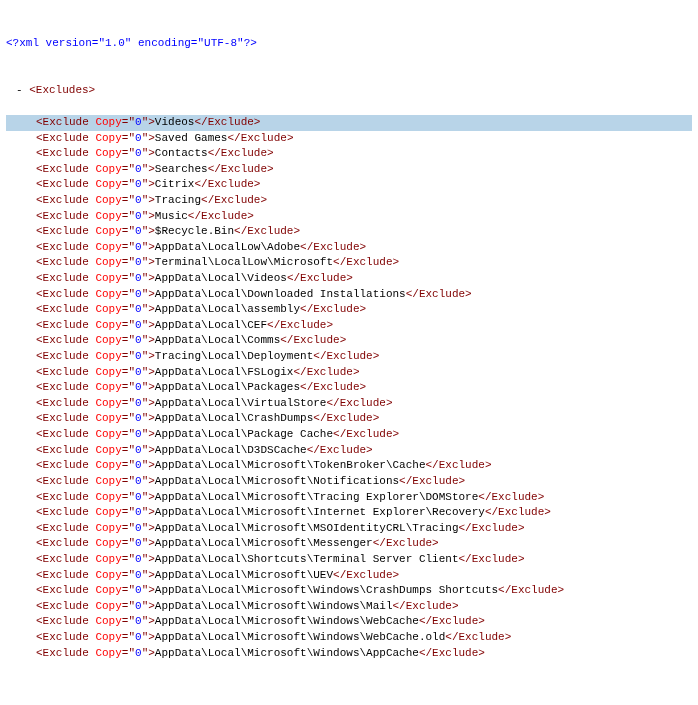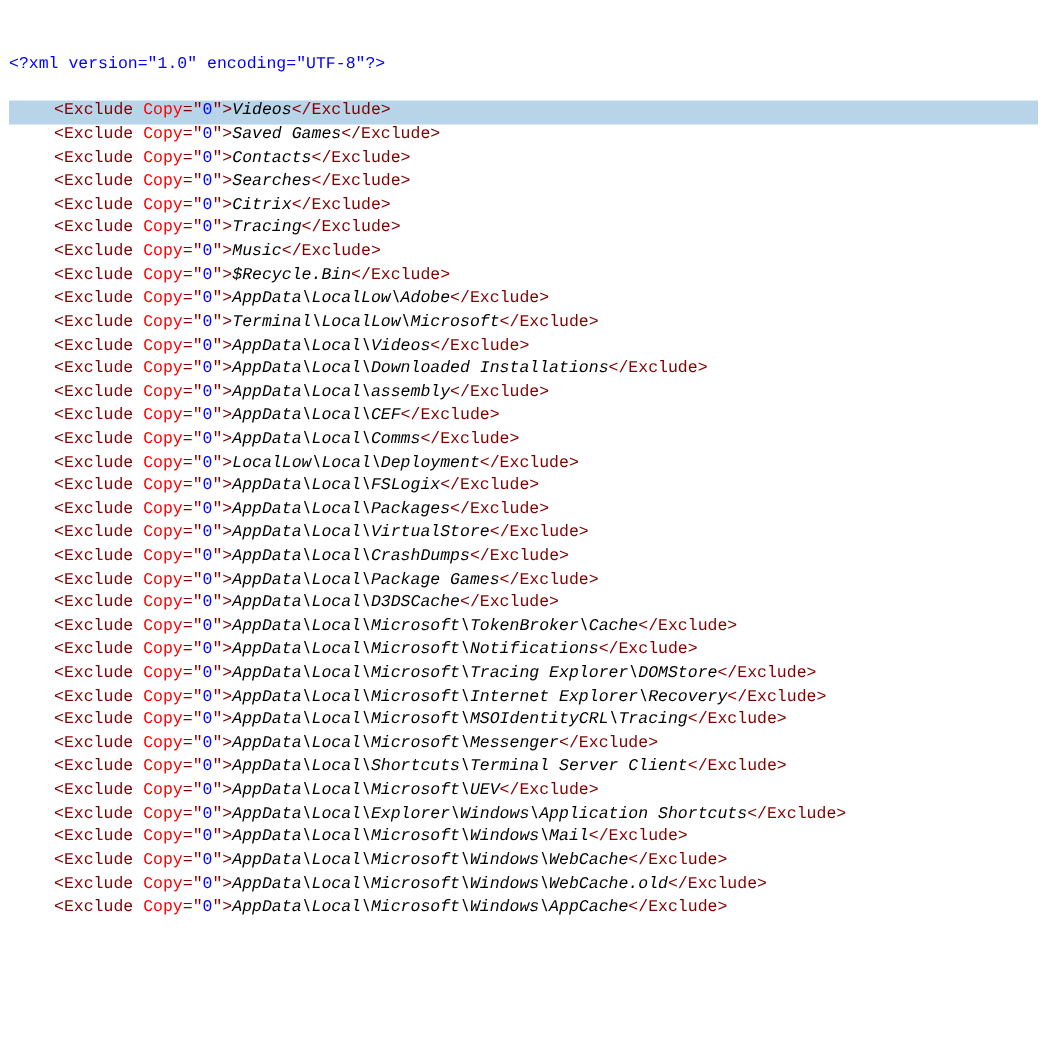--- a/index.html
+++ b/index.html
@@ -18,64 +18,65 @@
       padding: 4px 6px;
     }
     .xml-content {
       white-space: pre;
       line-height: 1.45;
     }
     .decl { color: #0000ff; }
     .tag-open { color: #800000; }
     .attr-name { color: #ff0000; font-family: Liberation Mono, monospace; }
     .attr-value { color: #0000ff; }
-    .text-content { color: #000000; font-style: italic; }
+    .text-content { color: #000000; }
     .indent1 { padding-left: 10px; }
     .indent3 { padding-left: 30px; }
     .line {
       display: block;
       line-height: 1.42;
     }
   </style>
 </head>
 <body>
 
 <div class="xml-content">
   <span class="line"><span class="decl">&lt;?xml version="1.0" encoding="UTF-8"?&gt;</span></span>
+  <span class="line indent1">- <span class="tag-open">&lt;Excludes&gt;</span></span>
 </div>
 
 <div id="items-container">
     <div class="xml-content"><span class="line indent3" style="background:#b8d4e8;"><span class="tag-open">&lt;Exclude </span><span class="attr-name">Copy</span><span class="tag-open">="</span><span class="attr-value">0</span><span class="tag-open">"&gt;</span><span class="text-content">Videos</span><span class="tag-open">&lt;/Exclude&gt;</span></span></div>
     <div class="xml-content"><span class="line indent3" style=""><span class="tag-open">&lt;Exclude </span><span class="attr-name">Copy</span><span class="tag-open">="</span><span class="attr-value">0</span><span class="tag-open">"&gt;</span><span class="text-content">Saved Games</span><span class="tag-open">&lt;/Exclude&gt;</span></span></div>
     <div class="xml-content"><span class="line indent3" style=""><span class="tag-open">&lt;Exclude </span><span class="attr-name">Copy</span><span class="tag-open">="</span><span class="attr-value">0</span><span class="tag-open">"&gt;</span><span class="text-content">Contacts</span><span class="tag-open">&lt;/Exclude&gt;</span></span></div>
     <div class="xml-content"><span class="line indent3" style=""><span class="tag-open">&lt;Exclude </span><span class="attr-name">Copy</span><span class="tag-open">="</span><span class="attr-value">0</span><span class="tag-open">"&gt;</span><span class="text-content">Searches</span><span class="tag-open">&lt;/Exclude&gt;</span></span></div>
     <div class="xml-content"><span class="line indent3" style=""><span class="tag-open">&lt;Exclude </span><span class="attr-name">Copy</span><span class="tag-open">="</span><span class="attr-value">0</span><span class="tag-open">"&gt;</span><span class="text-content">Citrix</span><span class="tag-open">&lt;/Exclude&gt;</span></span></div>
     <div class="xml-content"><span class="line indent3" style=""><span class="tag-open">&lt;Exclude </span><span class="attr-name">Copy</span><span class="tag-open">="</span><span class="attr-value">0</span><span class="tag-open">"&gt;</span><span class="text-content">Tracing</span><span class="tag-open">&lt;/Exclude&gt;</span></span></div>
     <div class="xml-content"><span class="line indent3" style=""><span class="tag-open">&lt;Exclude </span><span class="attr-name">Copy</span><span class="tag-open">="</span><span class="attr-value">0</span><span class="tag-open">"&gt;</span><span class="text-content">Music</span><span class="tag-open">&lt;/Exclude&gt;</span></span></div>
     <div class="xml-content"><span class="line indent3" style=""><span class="tag-open">&lt;Exclude </span><span class="attr-name">Copy</span><span class="tag-open">="</span><span class="attr-value">0</span><span class="tag-open">"&gt;</span><span class="text-content">$Recycle.Bin</span><span class="tag-open">&lt;/Exclude&gt;</span></span></div>
     <div class="xml-content"><span class="line indent3" style=""><span class="tag-open">&lt;Exclude </span><span class="attr-name">Copy</span><span class="tag-open">="</span><span class="attr-value">0</span><span class="tag-open">"&gt;</span><span class="text-content">AppData\LocalLow\Adobe</span><span class="tag-open">&lt;/Exclude&gt;</span></span></div>
     <div class="xml-content"><span class="line indent3" style=""><span class="tag-open">&lt;Exclude </span><span class="attr-name">Copy</span><span class="tag-open">="</span><span class="attr-value">0</span><span class="tag-open">"&gt;</span><span class="text-content">Terminal\LocalLow\Microsoft</span><span class="tag-open">&lt;/Exclude&gt;</span></span></div>
     <div class="xml-content"><span class="line indent3" style=""><span class="tag-open">&lt;Exclude </span><span class="attr-name">Copy</span><span class="tag-open">="</span><span class="attr-value">0</span><span class="tag-open">"&gt;</span><span class="text-content">AppData\Local\Videos</span><span class="tag-open">&lt;/Exclude&gt;</span></span></div>
     <div class="xml-content"><span class="line indent3" style=""><span class="tag-open">&lt;Exclude </span><span class="attr-name">Copy</span><span class="tag-open">="</span><span class="attr-value">0</span><span class="tag-open">"&gt;</span><span class="text-content">AppData\Local\Downloaded Installations</span><span class="tag-open">&lt;/Exclude&gt;</span></span></div>
     <div class="xml-content"><span class="line indent3" style=""><span class="tag-open">&lt;Exclude </span><span class="attr-name">Copy</span><span class="tag-open">="</span><span class="attr-value">0</span><span class="tag-open">"&gt;</span><span class="text-content">AppData\Local\assembly</span><span class="tag-open">&lt;/Exclude&gt;</span></span></div>
     <div class="xml-content"><span class="line indent3" style=""><span class="tag-open">&lt;Exclude </span><span class="attr-name">Copy</span><span class="tag-open">="</span><span class="attr-value">0</span><span class="tag-open">"&gt;</span><span class="text-content">AppData\Local\CEF</span><span class="tag-open">&lt;/Exclude&gt;</span></span></div>
     <div class="xml-content"><span class="line indent3" style=""><span class="tag-open">&lt;Exclude </span><span class="attr-name">Copy</span><span class="tag-open">="</span><span class="attr-value">0</span><span class="tag-open">"&gt;</span><span class="text-content">AppData\Local\Comms</span><span class="tag-open">&lt;/Exclude&gt;</span></span></div>
-    <div class="xml-content"><span class="line indent3" style=""><span class="tag-open">&lt;Exclude </span><span class="attr-name">Copy</span><span class="tag-open">="</span><span class="attr-value">0</span><span class="tag-open">"&gt;</span><span class="text-content">LocalLow\Local\Deployment</span><span class="tag-open">&lt;/Exclude&gt;</span></span></div>
+    <div class="xml-content"><span class="line indent3" style=""><span class="tag-open">&lt;Exclude </span><span class="attr-name">Copy</span><span class="tag-open">="</span><span class="attr-value">0</span><span class="tag-open">"&gt;</span><span class="text-content">Tracing\Local\Deployment</span><span class="tag-open">&lt;/Exclude&gt;</span></span></div>
     <div class="xml-content"><span class="line indent3" style=""><span class="tag-open">&lt;Exclude </span><span class="attr-name">Copy</span><span class="tag-open">="</span><span class="attr-value">0</span><span class="tag-open">"&gt;</span><span class="text-content">AppData\Local\FSLogix</span><span class="tag-open">&lt;/Exclude&gt;</span></span></div>
     <div class="xml-content"><span class="line indent3" style=""><span class="tag-open">&lt;Exclude </span><span class="attr-name">Copy</span><span class="tag-open">="</span><span class="attr-value">0</span><span class="tag-open">"&gt;</span><span class="text-content">AppData\Local\Packages</span><span class="tag-open">&lt;/Exclude&gt;</span></span></div>
     <div class="xml-content"><span class="line indent3" style=""><span class="tag-open">&lt;Exclude </span><span class="attr-name">Copy</span><span class="tag-open">="</span><span class="attr-value">0</span><span class="tag-open">"&gt;</span><span class="text-content">AppData\Local\VirtualStore</span><span class="tag-open">&lt;/Exclude&gt;</span></span></div>
     <div class="xml-content"><span class="line indent3" style=""><span class="tag-open">&lt;Exclude </span><span class="attr-name">Copy</span><span class="tag-open">="</span><span class="attr-value">0</span><span class="tag-open">"&gt;</span><span class="text-content">AppData\Local\CrashDumps</span><span class="tag-open">&lt;/Exclude&gt;</span></span></div>
-    <div class="xml-content"><span class="line indent3" style=""><span class="tag-open">&lt;Exclude </span><span class="attr-name">Copy</span><span class="tag-open">="</span><span class="attr-value">0</span><span class="tag-open">"&gt;</span><span class="text-content">AppData\Local\Package Games</span><span class="tag-open">&lt;/Exclude&gt;</span></span></div>
+    <div class="xml-content"><span class="line indent3" style=""><span class="tag-open">&lt;Exclude </span><span class="attr-name">Copy</span><span class="tag-open">="</span><span class="attr-value">0</span><span class="tag-open">"&gt;</span><span class="text-content">AppData\Local\Package Cache</span><span class="tag-open">&lt;/Exclude&gt;</span></span></div>
     <div class="xml-content"><span class="line indent3" style=""><span class="tag-open">&lt;Exclude </span><span class="attr-name">Copy</span><span class="tag-open">="</span><span class="attr-value">0</span><span class="tag-open">"&gt;</span><span class="text-content">AppData\Local\D3DSCache</span><span class="tag-open">&lt;/Exclude&gt;</span></span></div>
     <div class="xml-content"><span class="line indent3" style=""><span class="tag-open">&lt;Exclude </span><span class="attr-name">Copy</span><span class="tag-open">="</span><span class="attr-value">0</span><span class="tag-open">"&gt;</span><span class="text-content">AppData\Local\Microsoft\TokenBroker\Cache</span><span class="tag-open">&lt;/Exclude&gt;</span></span></div>
     <div class="xml-content"><span class="line indent3" style=""><span class="tag-open">&lt;Exclude </span><span class="attr-name">Copy</span><span class="tag-open">="</span><span class="attr-value">0</span><span class="tag-open">"&gt;</span><span class="text-content">AppData\Local\Microsoft\Notifications</span><span class="tag-open">&lt;/Exclude&gt;</span></span></div>
     <div class="xml-content"><span class="line indent3" style=""><span class="tag-open">&lt;Exclude </span><span class="attr-name">Copy</span><span class="tag-open">="</span><span class="attr-value">0</span><span class="tag-open">"&gt;</span><span class="text-content">AppData\Local\Microsoft\Tracing Explorer\DOMStore</span><span class="tag-open">&lt;/Exclude&gt;</span></span></div>
     <div class="xml-content"><span class="line indent3" style=""><span class="tag-open">&lt;Exclude </span><span class="attr-name">Copy</span><span class="tag-open">="</span><span class="attr-value">0</span><span class="tag-open">"&gt;</span><span class="text-content">AppData\Local\Microsoft\Internet Explorer\Recovery</span><span class="tag-open">&lt;/Exclude&gt;</span></span></div>
     <div class="xml-content"><span class="line indent3" style=""><span class="tag-open">&lt;Exclude </span><span class="attr-name">Copy</span><span class="tag-open">="</span><span class="attr-value">0</span><span class="tag-open">"&gt;</span><span class="text-content">AppData\Local\Microsoft\MSOIdentityCRL\Tracing</span><span class="tag-open">&lt;/Exclude&gt;</span></span></div>
     <div class="xml-content"><span class="line indent3" style=""><span class="tag-open">&lt;Exclude </span><span class="attr-name">Copy</span><span class="tag-open">="</span><span class="attr-value">0</span><span class="tag-open">"&gt;</span><span class="text-content">AppData\Local\Microsoft\Messenger</span><span class="tag-open">&lt;/Exclude&gt;</span></span></div>
     <div class="xml-content"><span class="line indent3" style=""><span class="tag-open">&lt;Exclude </span><span class="attr-name">Copy</span><span class="tag-open">="</span><span class="attr-value">0</span><span class="tag-open">"&gt;</span><span class="text-content">AppData\Local\Shortcuts\Terminal Server Client</span><span class="tag-open">&lt;/Exclude&gt;</span></span></div>
     <div class="xml-content"><span class="line indent3" style=""><span class="tag-open">&lt;Exclude </span><span class="attr-name">Copy</span><span class="tag-open">="</span><span class="attr-value">0</span><span class="tag-open">"&gt;</span><span class="text-content">AppData\Local\Microsoft\UEV</span><span class="tag-open">&lt;/Exclude&gt;</span></span></div>
-    <div class="xml-content"><span class="line indent3" style=""><span class="tag-open">&lt;Exclude </span><span class="attr-name">Copy</span><span class="tag-open">="</span><span class="attr-value">0</span><span class="tag-open">"&gt;</span><span class="text-content">AppData\Local\Explorer\Windows\Application Shortcuts</span><span class="tag-open">&lt;/Exclude&gt;</span></span></div>
+    <div class="xml-content"><span class="line indent3" style=""><span class="tag-open">&lt;Exclude </span><span class="attr-name">Copy</span><span class="tag-open">="</span><span class="attr-value">0</span><span class="tag-open">"&gt;</span><span class="text-content">AppData\Local\Microsoft\Windows\CrashDumps Shortcuts</span><span class="tag-open">&lt;/Exclude&gt;</span></span></div>
     <div class="xml-content"><span class="line indent3" style=""><span class="tag-open">&lt;Exclude </span><span class="attr-name">Copy</span><span class="tag-open">="</span><span class="attr-value">0</span><span class="tag-open">"&gt;</span><span class="text-content">AppData\Local\Microsoft\Windows\Mail</span><span class="tag-open">&lt;/Exclude&gt;</span></span></div>
     <div class="xml-content"><span class="line indent3" style=""><span class="tag-open">&lt;Exclude </span><span class="attr-name">Copy</span><span class="tag-open">="</span><span class="attr-value">0</span><span class="tag-open">"&gt;</span><span class="text-content">AppData\Local\Microsoft\Windows\WebCache</span><span class="tag-open">&lt;/Exclude&gt;</span></span></div>
     <div class="xml-content"><span class="line indent3" style=""><span class="tag-open">&lt;Exclude </span><span class="attr-name">Copy</span><span class="tag-open">="</span><span class="attr-value">0</span><span class="tag-open">"&gt;</span><span class="text-content">AppData\Local\Microsoft\Windows\WebCache.old</span><span class="tag-open">&lt;/Exclude&gt;</span></span></div>
     <div class="xml-content"><span class="line indent3" style=""><span class="tag-open">&lt;Exclude </span><span class="attr-name">Copy</span><span class="tag-open">="</span><span class="attr-value">0</span><span class="tag-open">"&gt;</span><span class="text-content">AppData\Local\Microsoft\Windows\AppCache</span><span class="tag-open">&lt;/Exclude&gt;</span></span></div>
   </div>
 
 </body></html>

